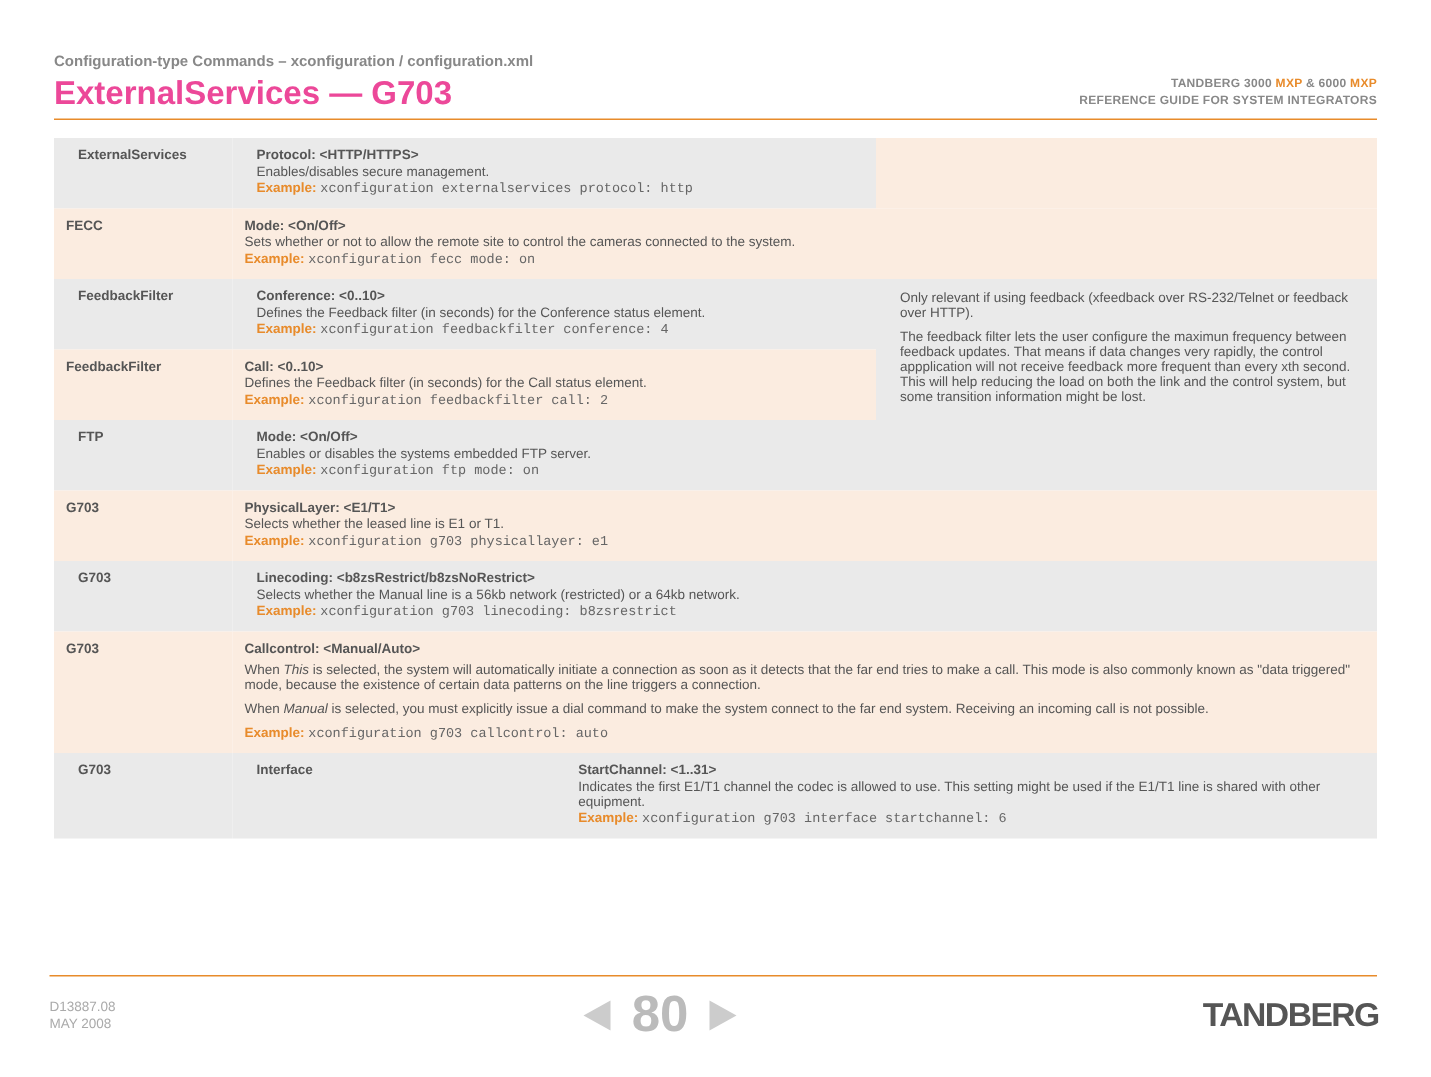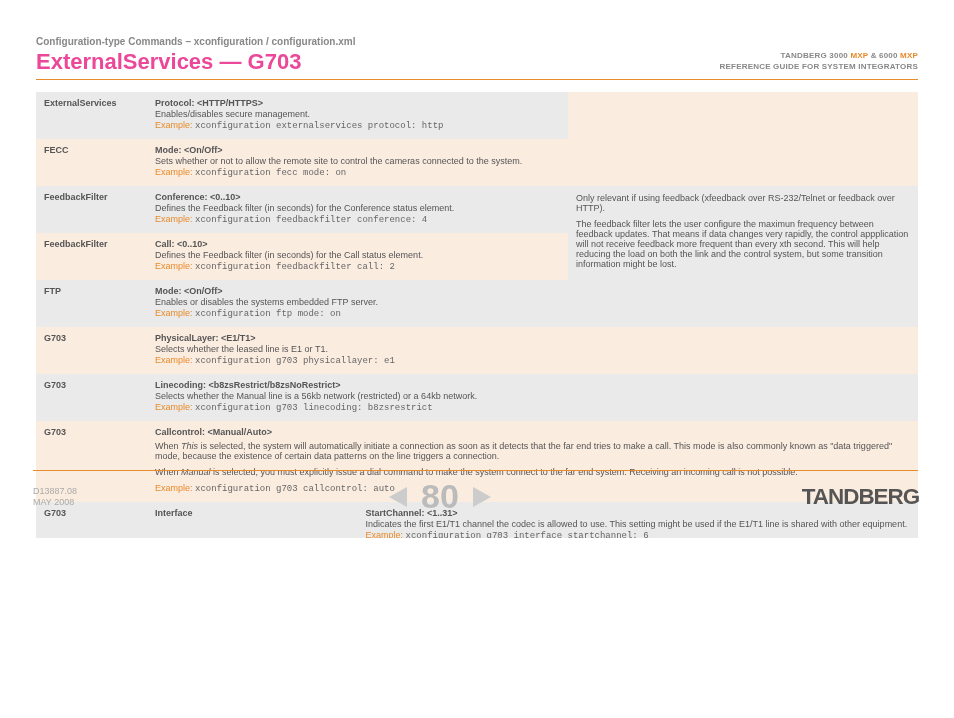--- a/index.html
+++ b/index.html
@@ -4,21 +4,21 @@
 <style>
   html, body {
     margin: 0;
     padding: 0;
     background: #fff;
     font-family: Arial, Helvetica, sans-serif;
     color: #555;
   }
   .page {
     width: 954px;
-    height: 538px;
+    height: 718px;
     box-sizing: border-box;
     padding: 36px 36px 10px 36px;
     position: relative;
   }
   .header {
     border-bottom: 1px solid #e88b2b;
     padding-bottom: 4px;
     margin-bottom: 12px;
     position: relative;
   }
@@ -55,24 +55,24 @@
   }
   .tbl td {
     vertical-align: top;
     padding: 6px 8px 8px 8px;
   }
   .col-lbl { width: 95px; color: #555; }
   .col-mid { width: 90px; color: #555; }
   .lbl-cell { font-weight: bold; color: #555; }
   .desc  { color: #555; margin: 1px 0; }
   .param { color: #555; font-weight: bold; }
-  .ex-lbl{ color: #e88b2b; font-weight: normal; }
+  .ex-lbl{ color: #e88b2b; font-weight: bold; }
   .code  { font-family: "Courier New", monospace; color: #666; }
 
-  .row-gray  td { background: #eaeaea; }
+  .row-gray  td { background: #eaeaea; padding-left: 16px; }
   .row-peach td { background: #fbece0; }
   .side-cell { background:#fbece0; color:#555; padding:6px 12px 8px 12px; font-size:9px; }
 
   .footer {
     position: absolute;
     left: 33px;
     right: 36px;
     bottom: 22px;
   }
   .footer-line {

